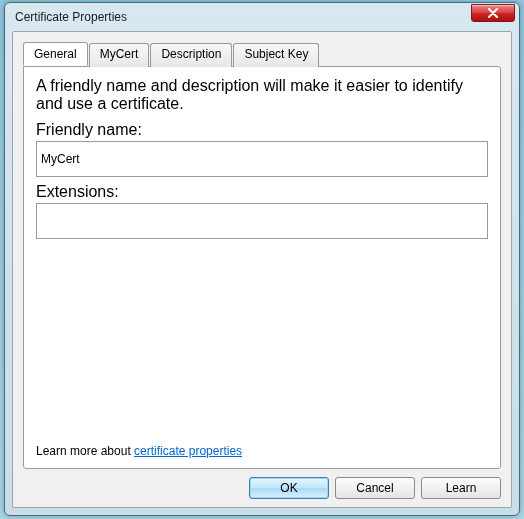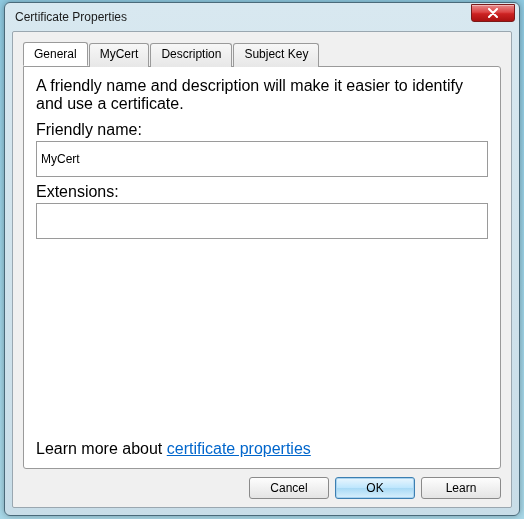--- a/index.html
+++ b/index.html
@@ -113,21 +113,21 @@
     border: 1px solid #9a9a9a;
     padding: 2px 4px;
     font-family: inherit;
     font-size: 12px;
     outline: none;
     background: #fff;
     margin-bottom: 6px;
   }
   .spacer { flex: 1; }
   .learn {
-    font-size: 16px;
+    font-size: 12px;
     color: #000;
     margin-top: 22px;
   }
   .learn a {
     color: #0066cc;
     text-decoration: underline;
     cursor: pointer;
   }
   .button-row {
     display: flex;
@@ -183,18 +183,18 @@
       <input type="text" class="text-input" value="" style="">
 
       <div class="spacer"></div>
 
       <div class="learn">
         <span>Learn more about </span><a>certificate properties</a>
       </div>
     </div>
 
     <div class="button-row">
+      <button class="btn default">OK</button>
       <button class="btn">Cancel</button>
-      <button class="btn default">OK</button>
       <button class="btn">Learn</button>
     </div>
   </div>
 </div>
 
 </body></html>

